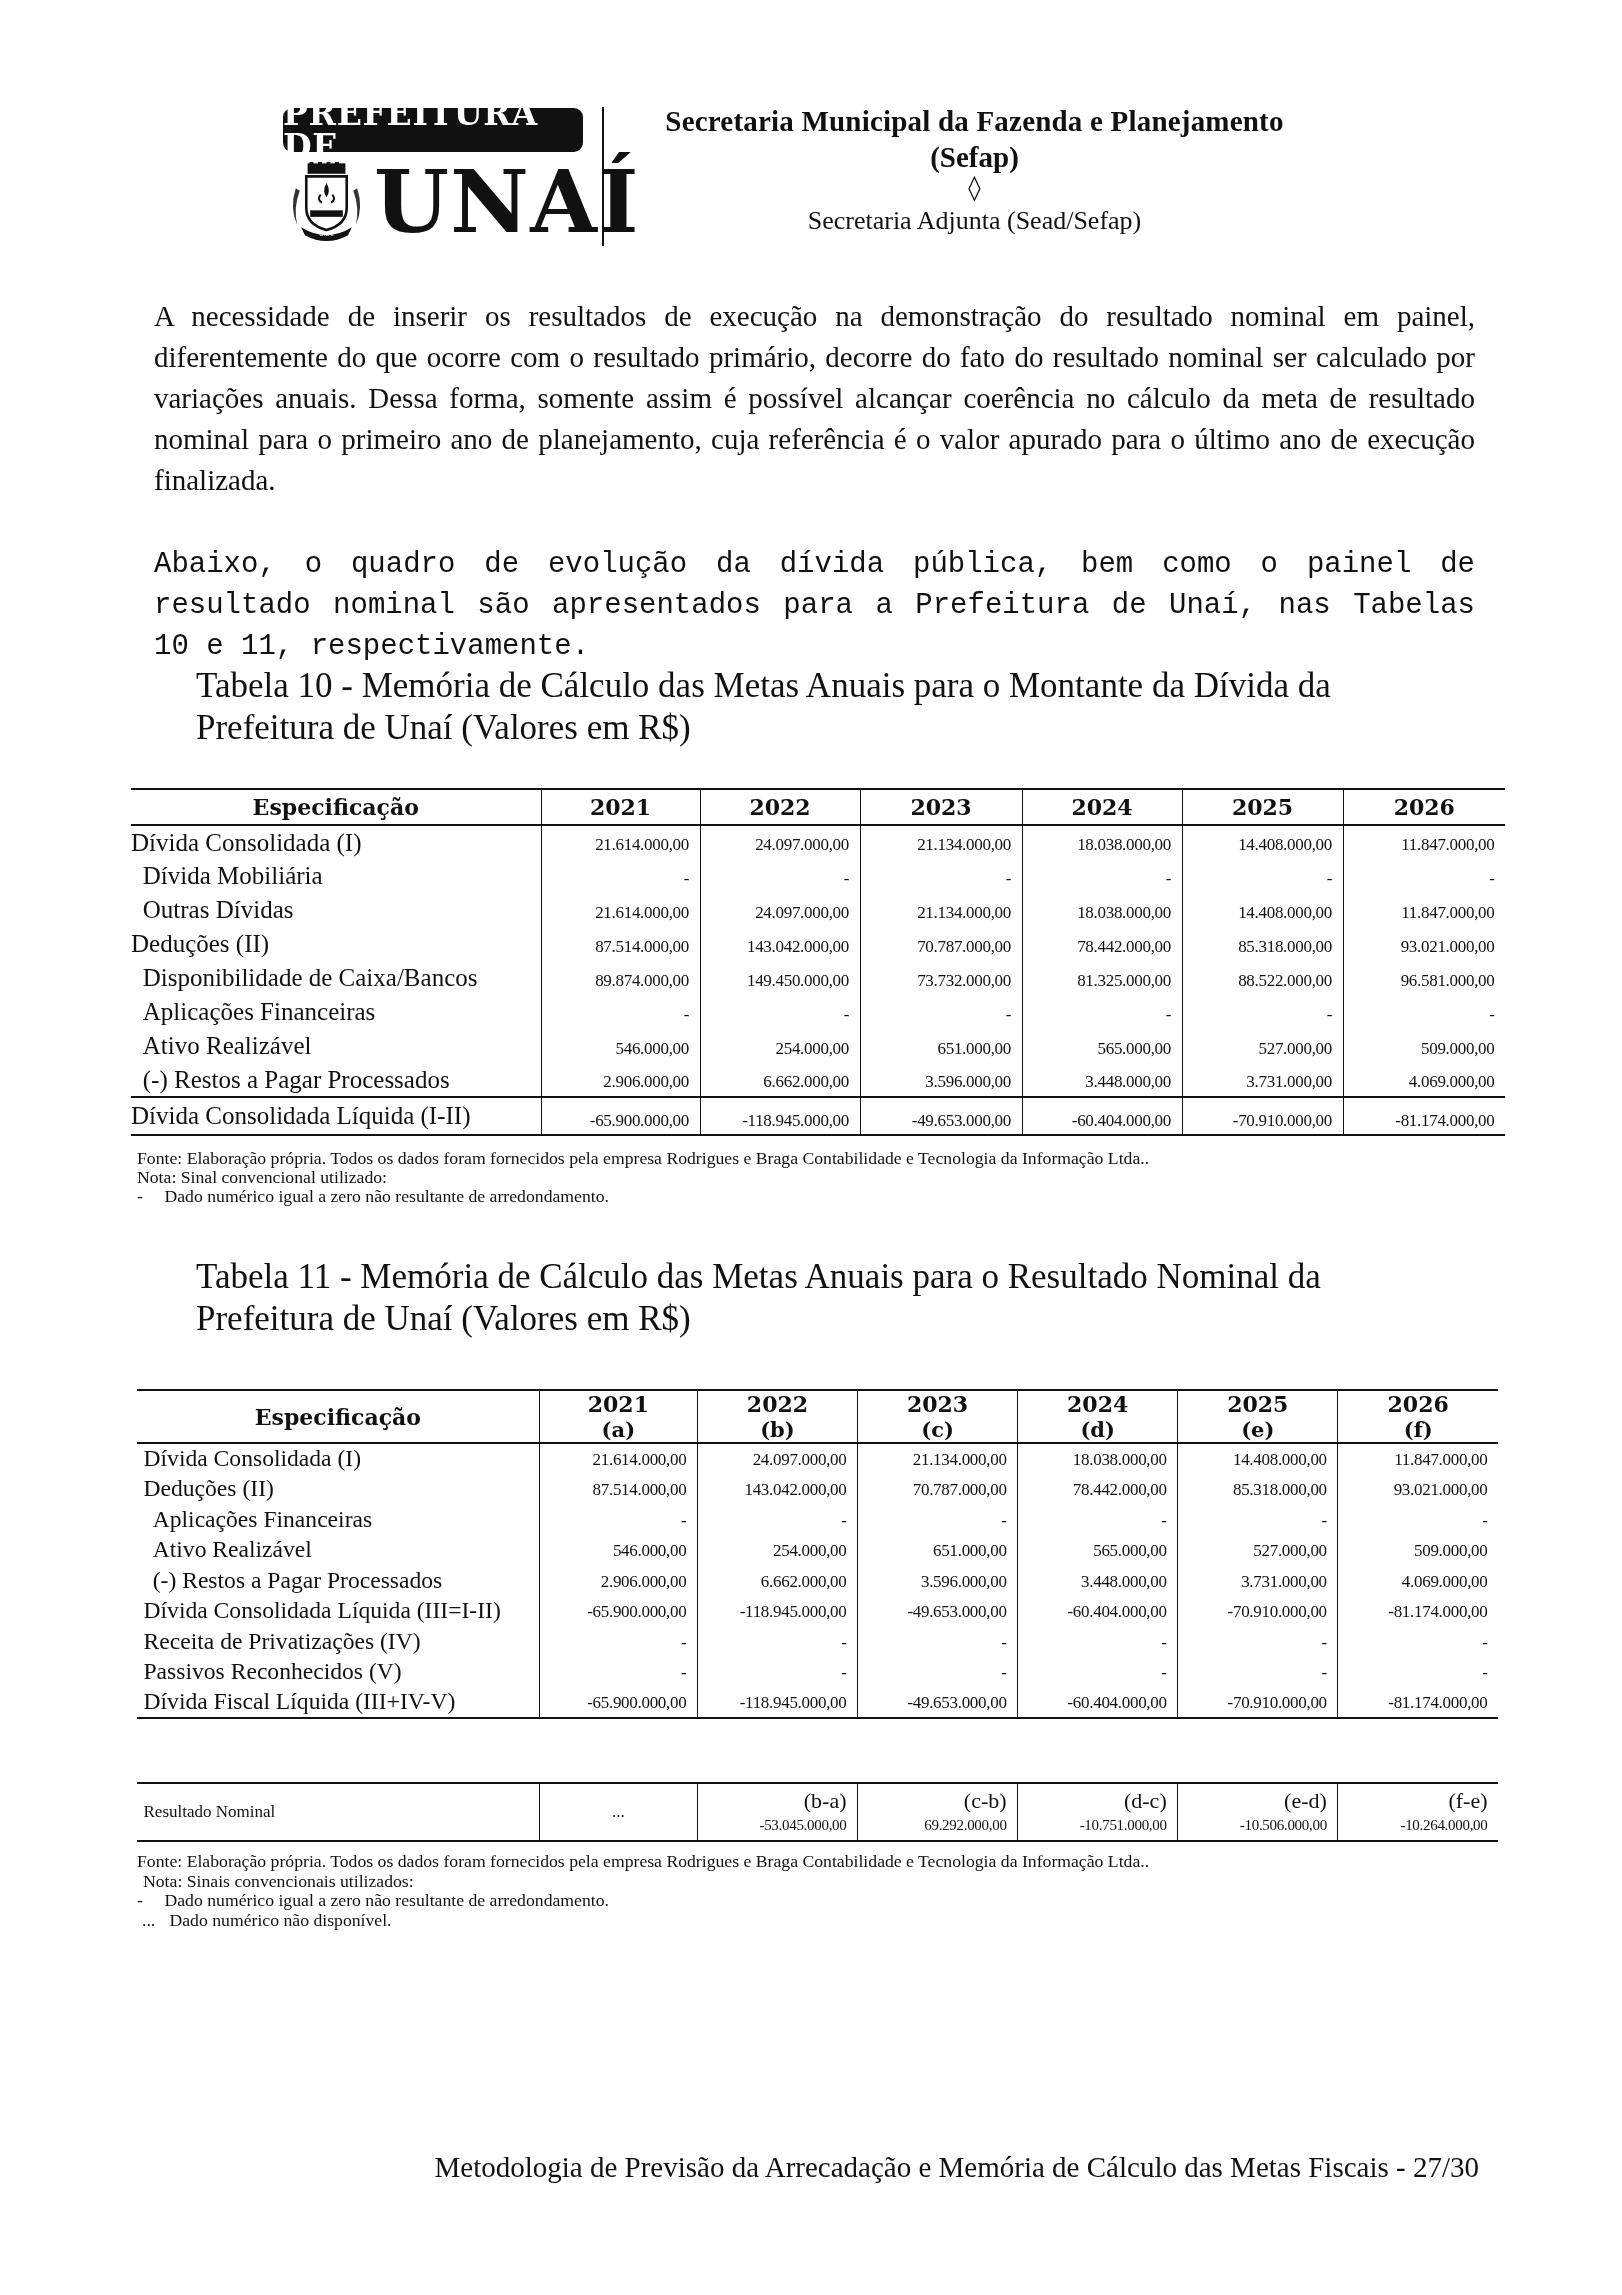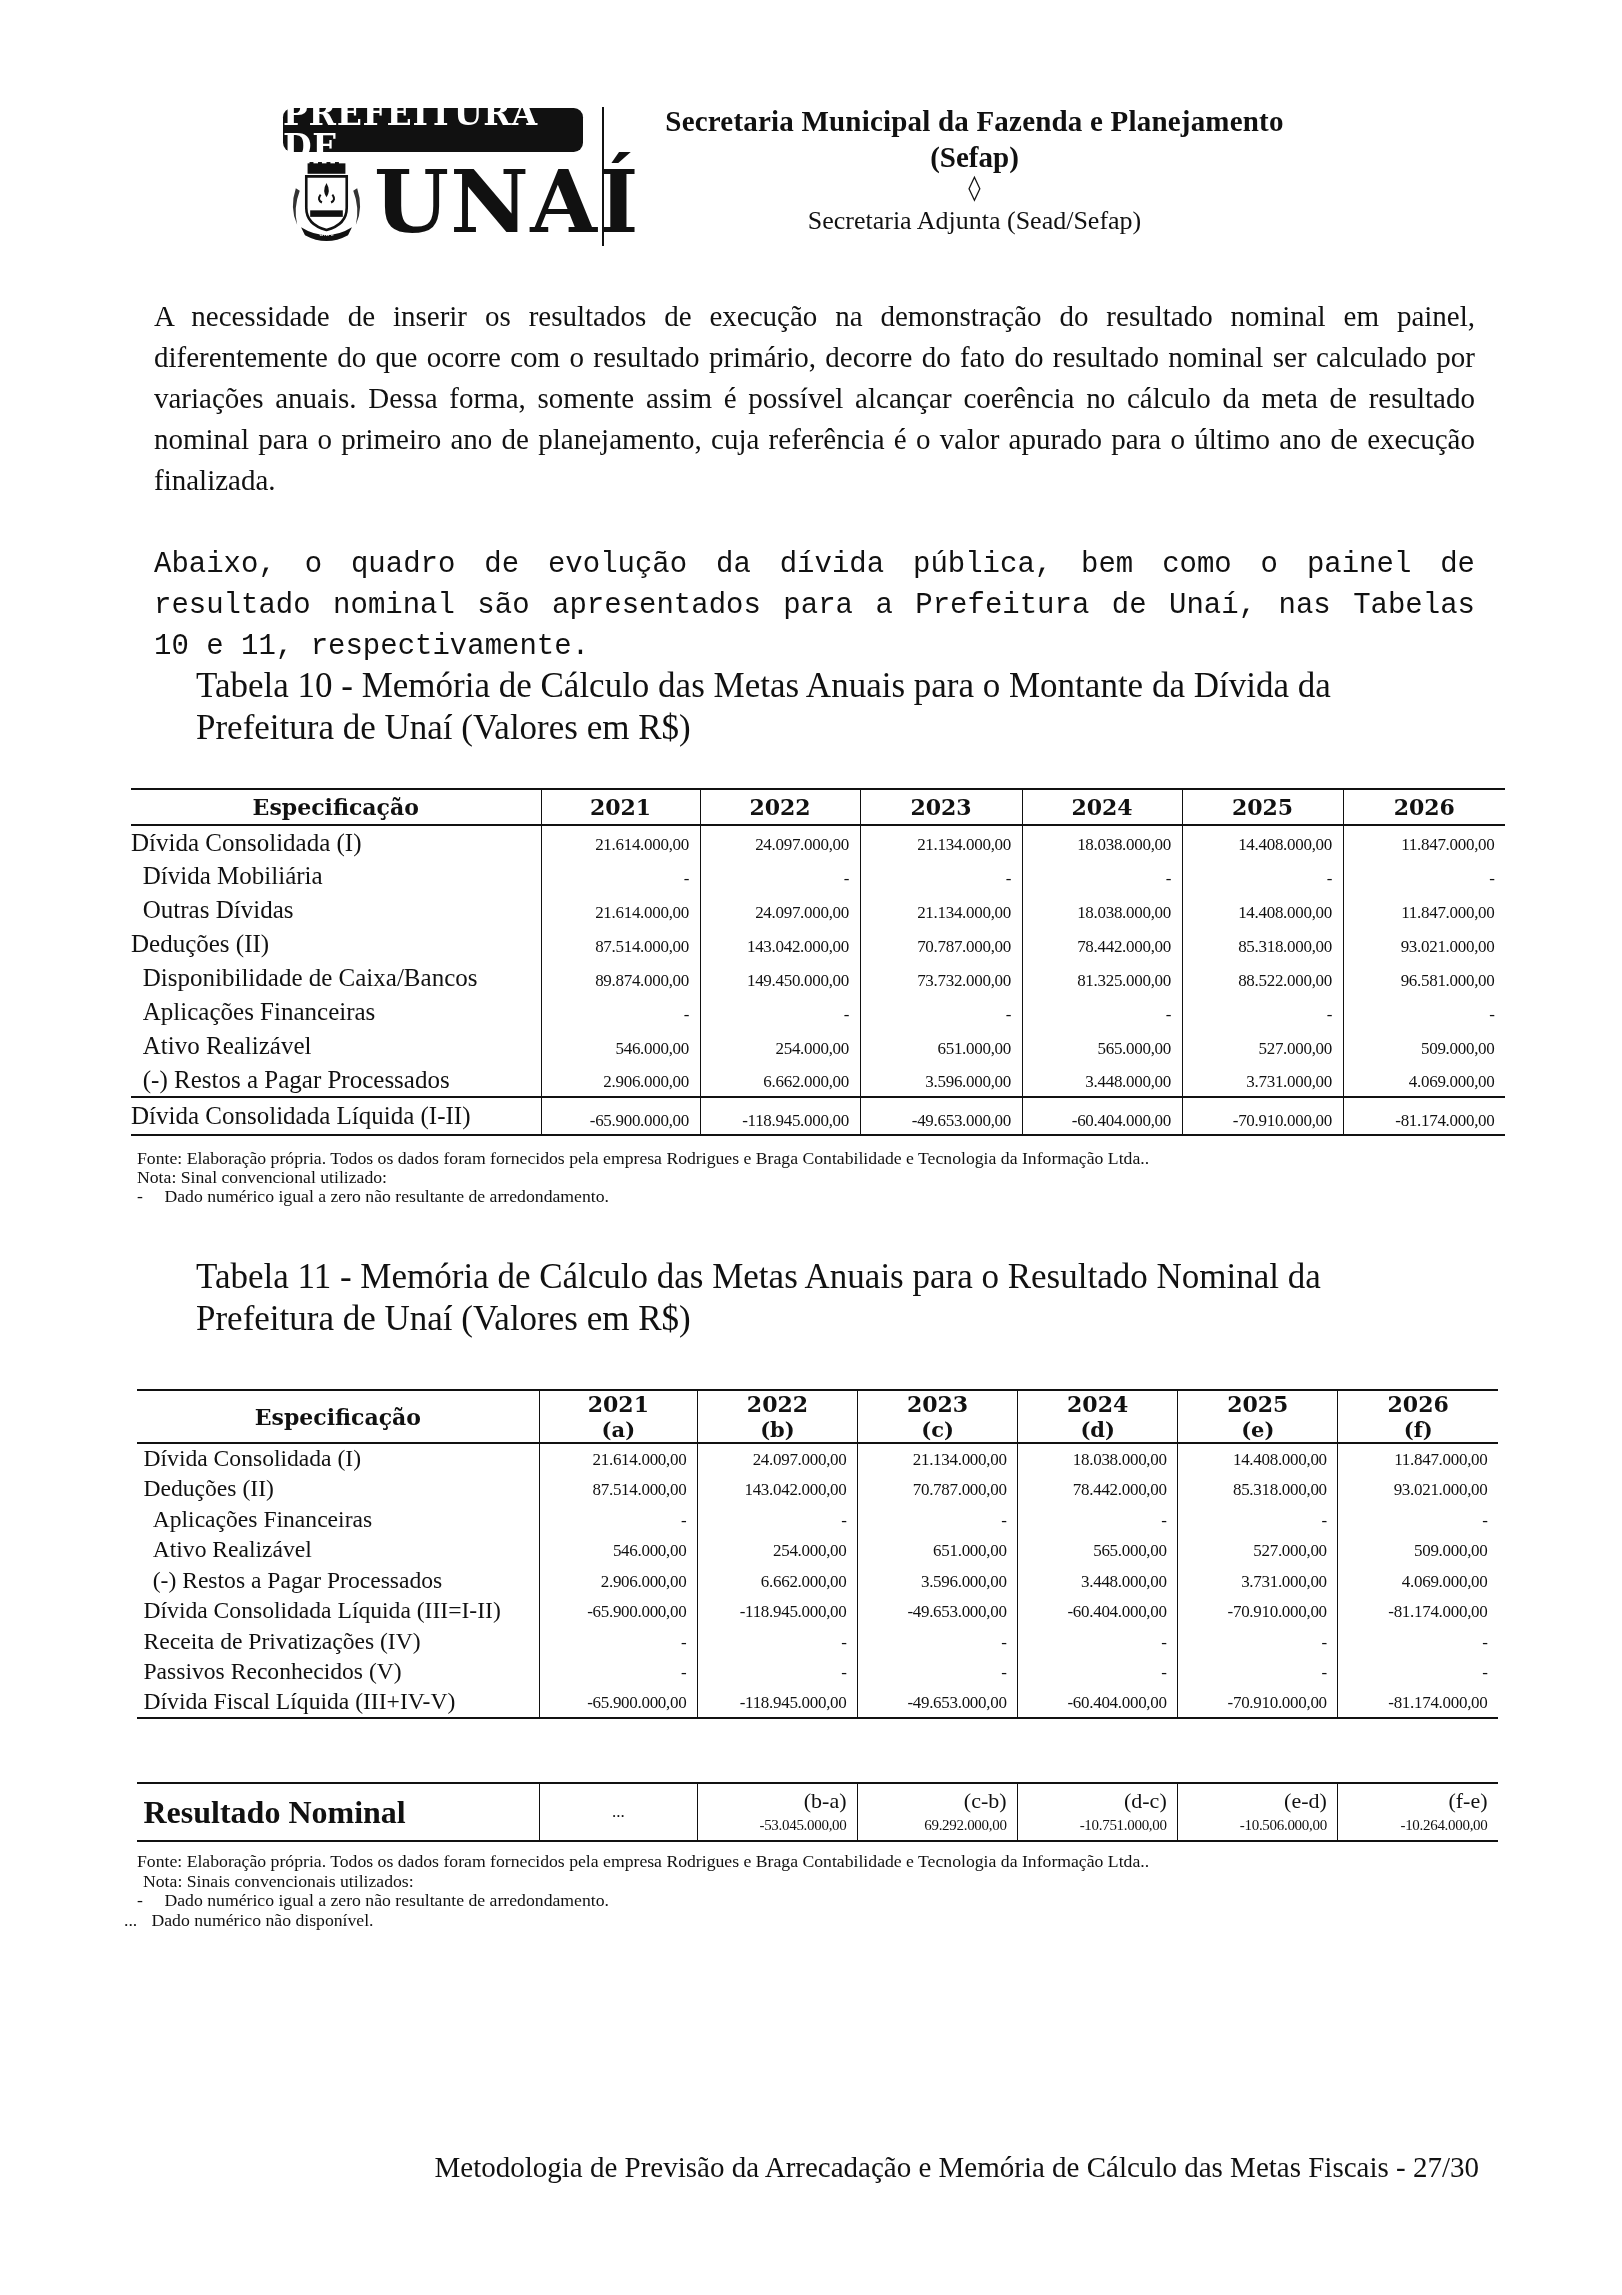--- a/index.html
+++ b/index.html
@@ -53,21 +53,21 @@
   #t11 thead tr { border-top:2.6px solid #111; border-bottom:2px solid #111; height:53px; }
   #t11 th .yr { display:block; font-size:22px; line-height:26px; }
   #t11 th .lt { display:block; font-size:21px; line-height:25px; }
   #t11 tbody tr.r { height:30.5px; }
   #t11 tbody tr.r td.num { padding-bottom:3.9px; }
   #t11 tbody tr.r td.lbl { font-size:23.6px; }
   #t11 tbody tr.endrow { border-bottom:2.6px solid #111; }
 
   #t11b { left:137px; top:1782px; width:1361px; }
   #t11b tr { height:58px; border-top:2.6px solid #111; border-bottom:2px solid #111; }
-  #t11b td.lbl { font-size:32px; padding-left:6.5px;font-weight:bold; }
+  #t11b td.lbl { font-size:17px; padding-left:6.5px; }
   #t11b td.rn { text-align:right; padding-right:10.5px; vertical-align:middle; }
   #t11b .rn-formula { display:block; font-size:22px; line-height:26px; }
   #t11b .rn-value { display:block; font-size:15px; line-height:22px; letter-spacing:-0.3px; }
   #t11b td.na { text-align:center; font-size:17px; vertical-align:middle; }
 
   .note { font-family:"Liberation Serif", serif; font-size:17.7px; line-height:19.6px; color:#111; white-space:nowrap;margin-top:6px; }
   .note .sym { display:inline-block; width:27.5px; }
 
   .footer { left:275px; top:2151px; width:1204px; text-align:right; font-family:"Liberation Serif", serif;
     font-size:29px; color:#111; }
@@ -388,18 +388,18 @@
         </td>
   </tr>
 </tbody>
   </table>
 
 <div class="abs note" style="left:137px; top:1846px;">Fonte: Elaboração própria. Todos os dados foram fornecidos pela empresa Rodrigues e Braga Contabilidade e Tecnologia da Informação Ltda..</div>
 <div class="abs note" style="left:143px; top:1866px;">Nota: Sinais convencionais utilizados:</div>
 <div class="abs note" style="left:137px; top:1885px;">
   <span class="sym">-</span><span>Dado numérico igual a zero não resultante de arredondamento.</span>
 </div>
-<div class="abs note" style="left:124px; top:1905px;">
+<div class="abs note" style="left:142px; top:1905px;">
   <span class="sym">...</span><span>Dado numérico não disponível.</span>
 </div>
 
 <div class="abs footer">Metodologia de Previsão da Arrecadação e Memória de Cálculo das Metas Fiscais - 27/30</div>
 
 
 </body></html>

